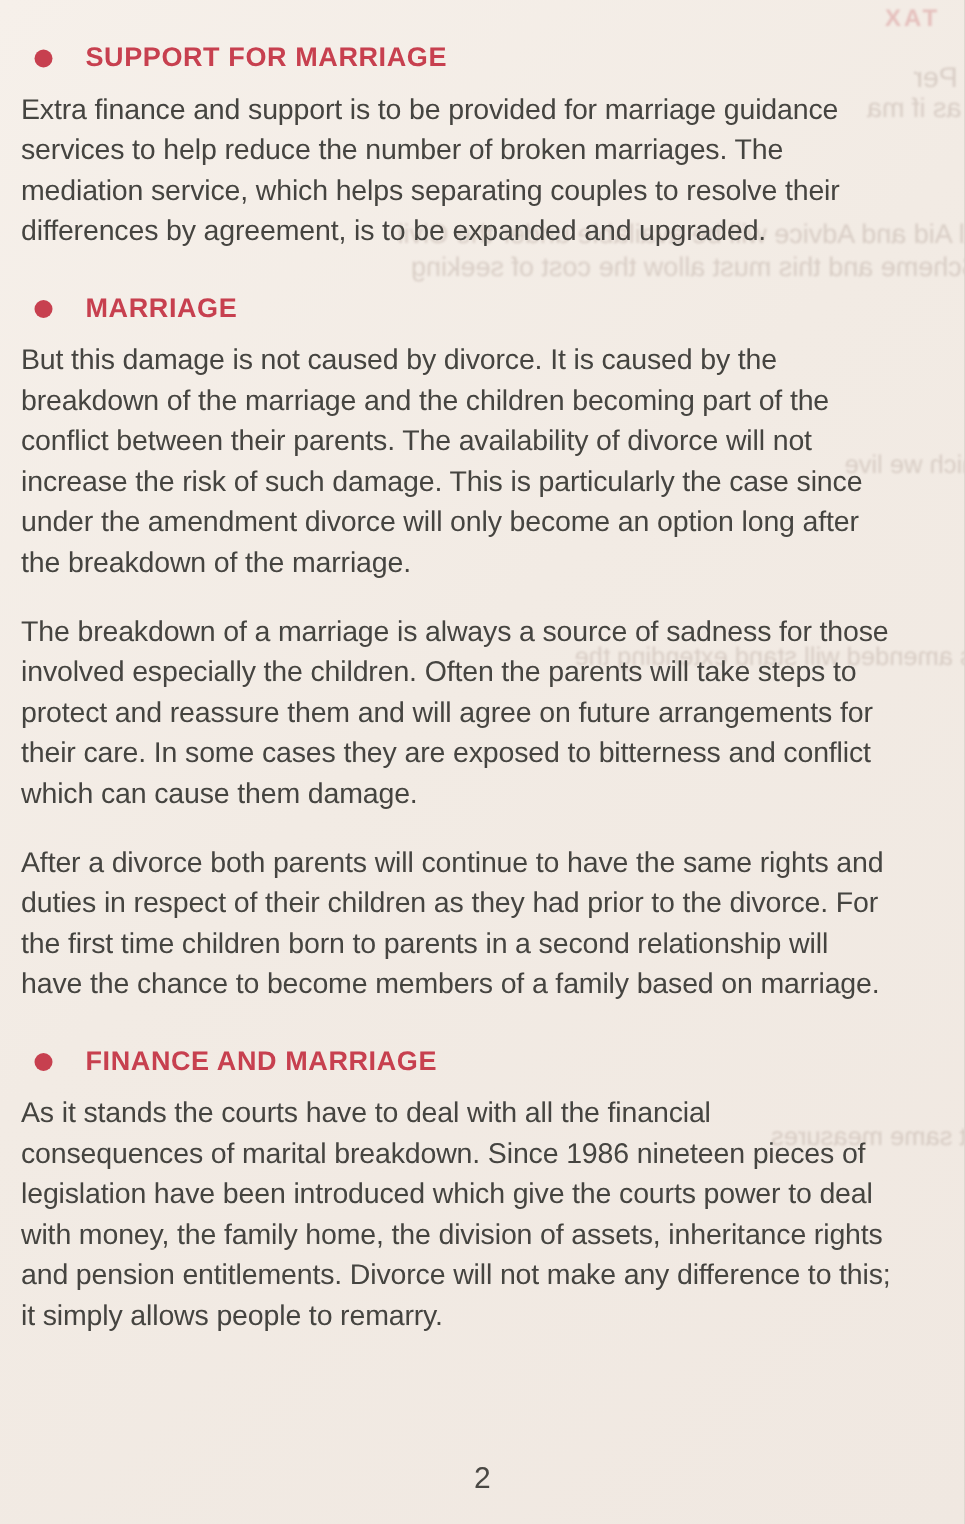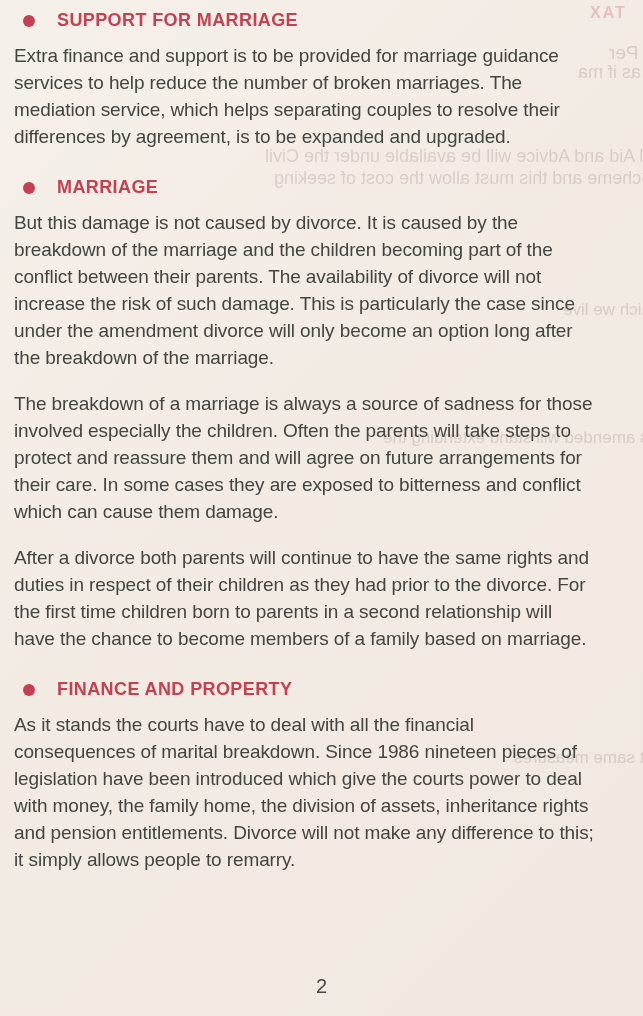--- a/index.html
+++ b/index.html
@@ -19,21 +19,21 @@
     position:relative;
     z-index:2;
     padding:8px 12px 0 14px;
   }
   .heading{
     display:flex;
     align-items:center;
     margin:27px 0 11px 0;
     padding-left:9px;
   }
-  .section:first-child .heading{margin-top:2px;}
+  .section:first-child .heading{margin-top:20px;}
   .bullet{
     width:12px;height:12px;border-radius:50%;
     background:#c7404f;
     flex:0 0 auto;
     margin-right:22px;
     margin-top:1px;
   }
   .heading-text{
     font-size:18px;
     font-weight:bold;
@@ -122,21 +122,21 @@
 which can cause them damage.</p>
         <p class="para">After a divorce both parents will continue to have the same rights and
 duties in respect of their children as they had prior to the divorce. For
 the first time children born to parents in a second relationship will
 have the chance to become members of a family based on marriage.</p>
       </section>
 
   <section class="section">
     <h2 class="heading">
       <span class="bullet"></span>
-      <span class="heading-text">FINANCE AND PROPERTY</span>
+      <span class="heading-text">FINANCE AND MARRIAGE</span>
     </h2>
   <p class="para">As it stands the courts have to deal with all the financial
 consequences of marital breakdown. Since 1986 nineteen pieces of
 legislation have been introduced which give the courts power to deal
 with money, the family home, the division of assets, inheritance rights
 and pension entitlements. Divorce will not make any difference to this;
 it simply allows people to remarry.</p>
       </section>
 
 </div>

